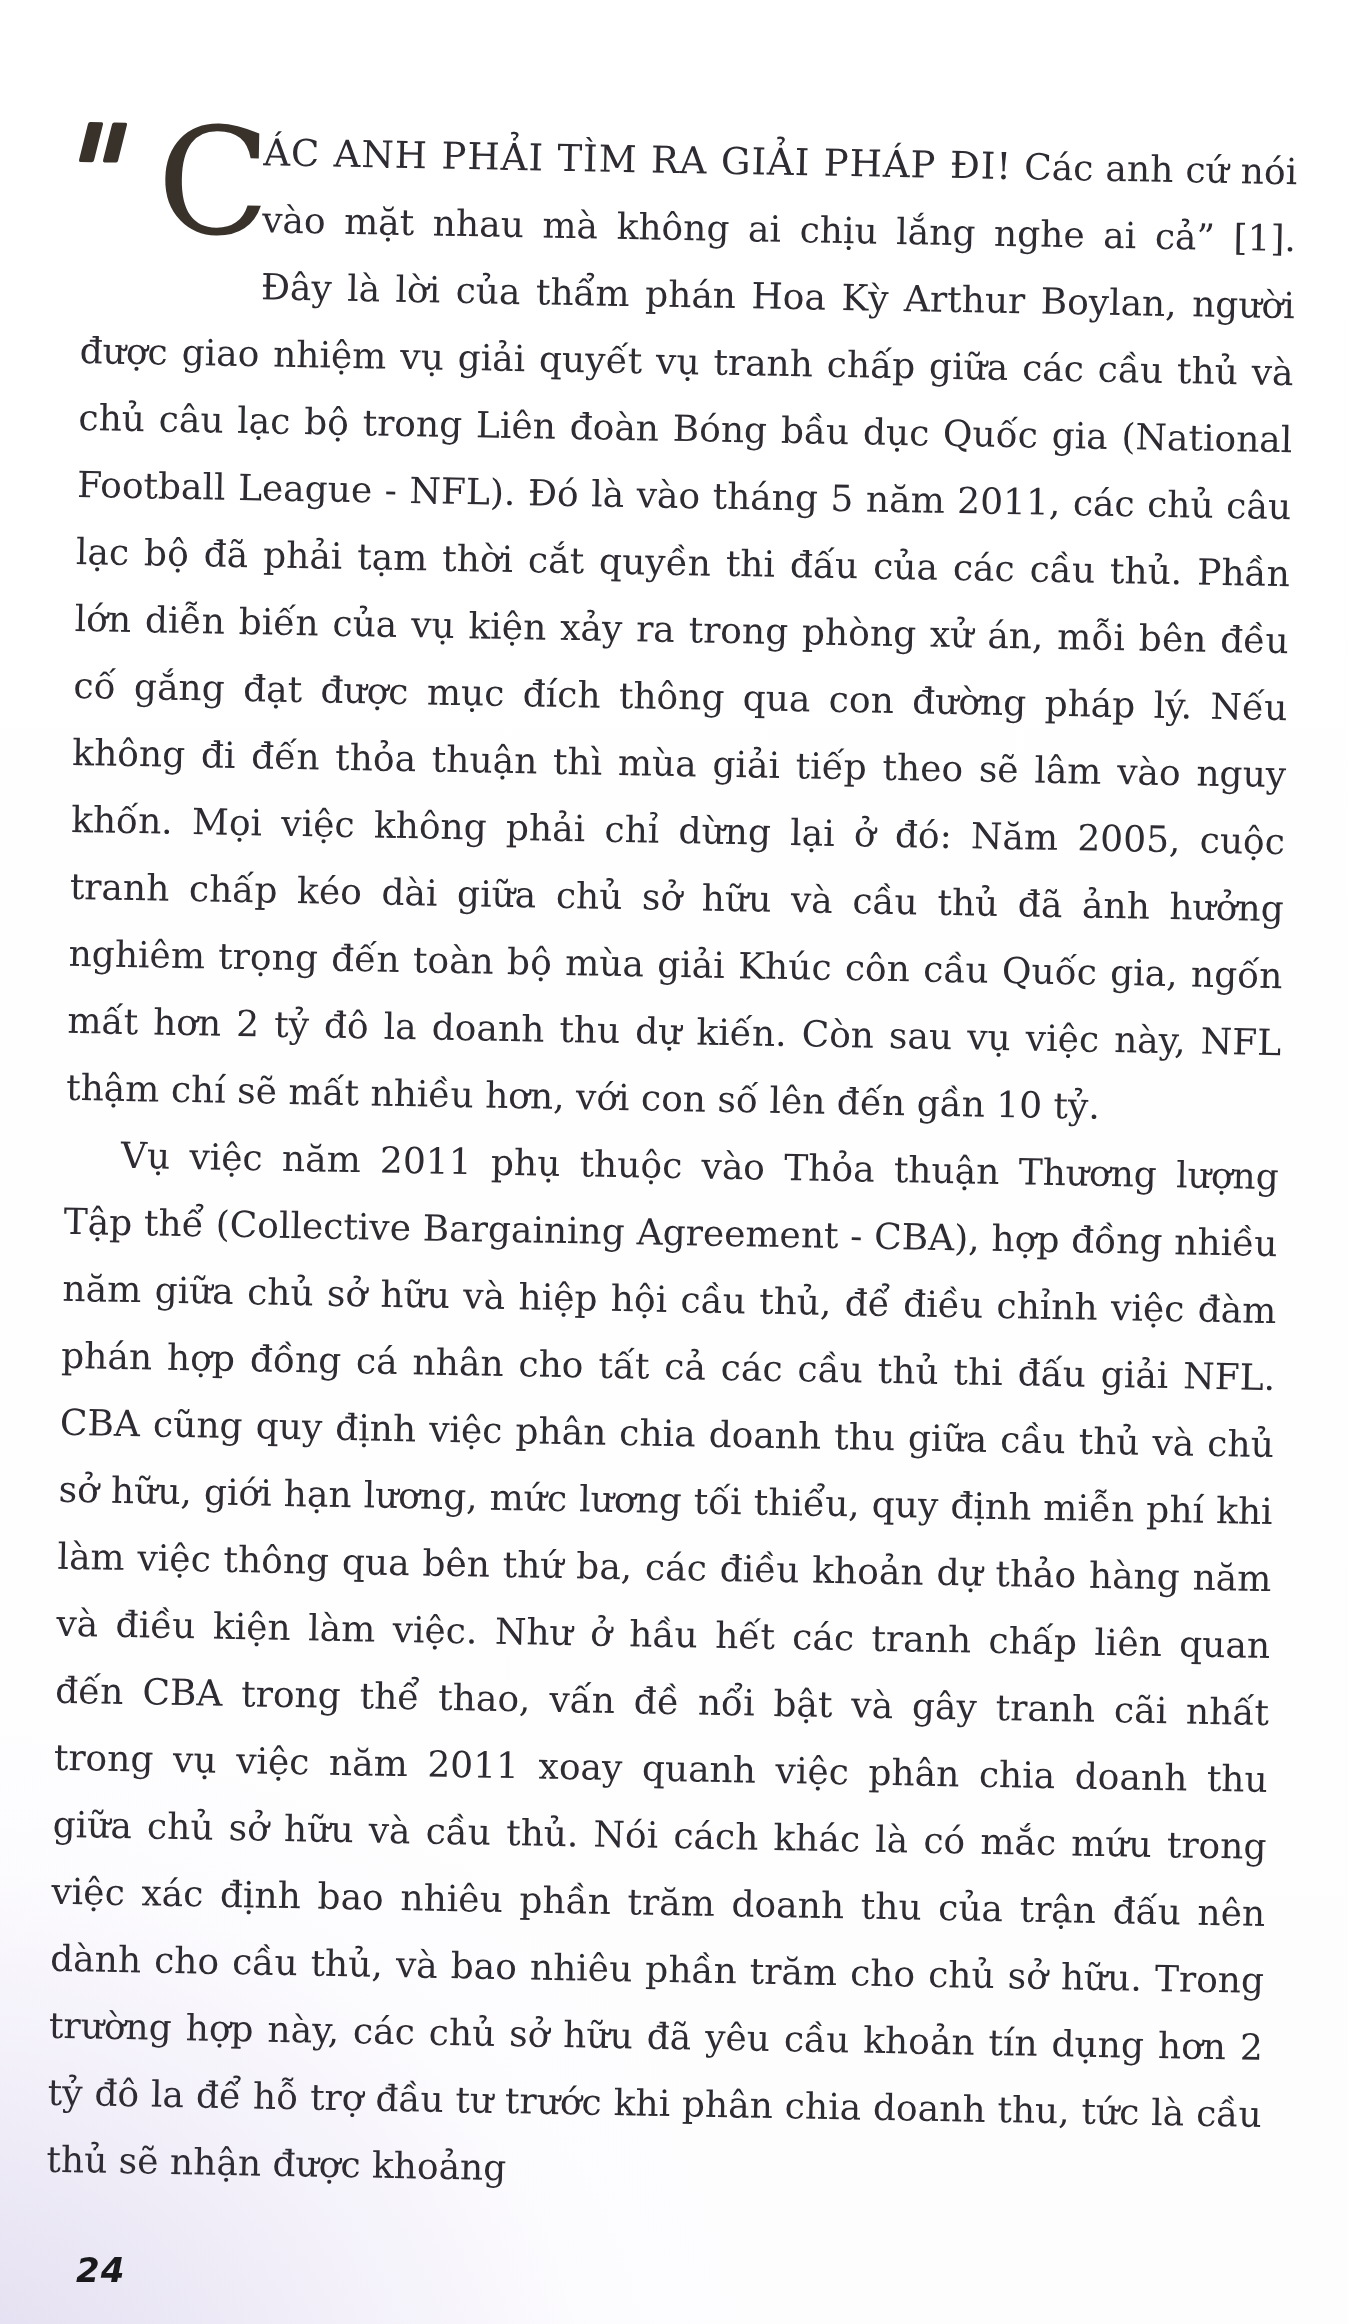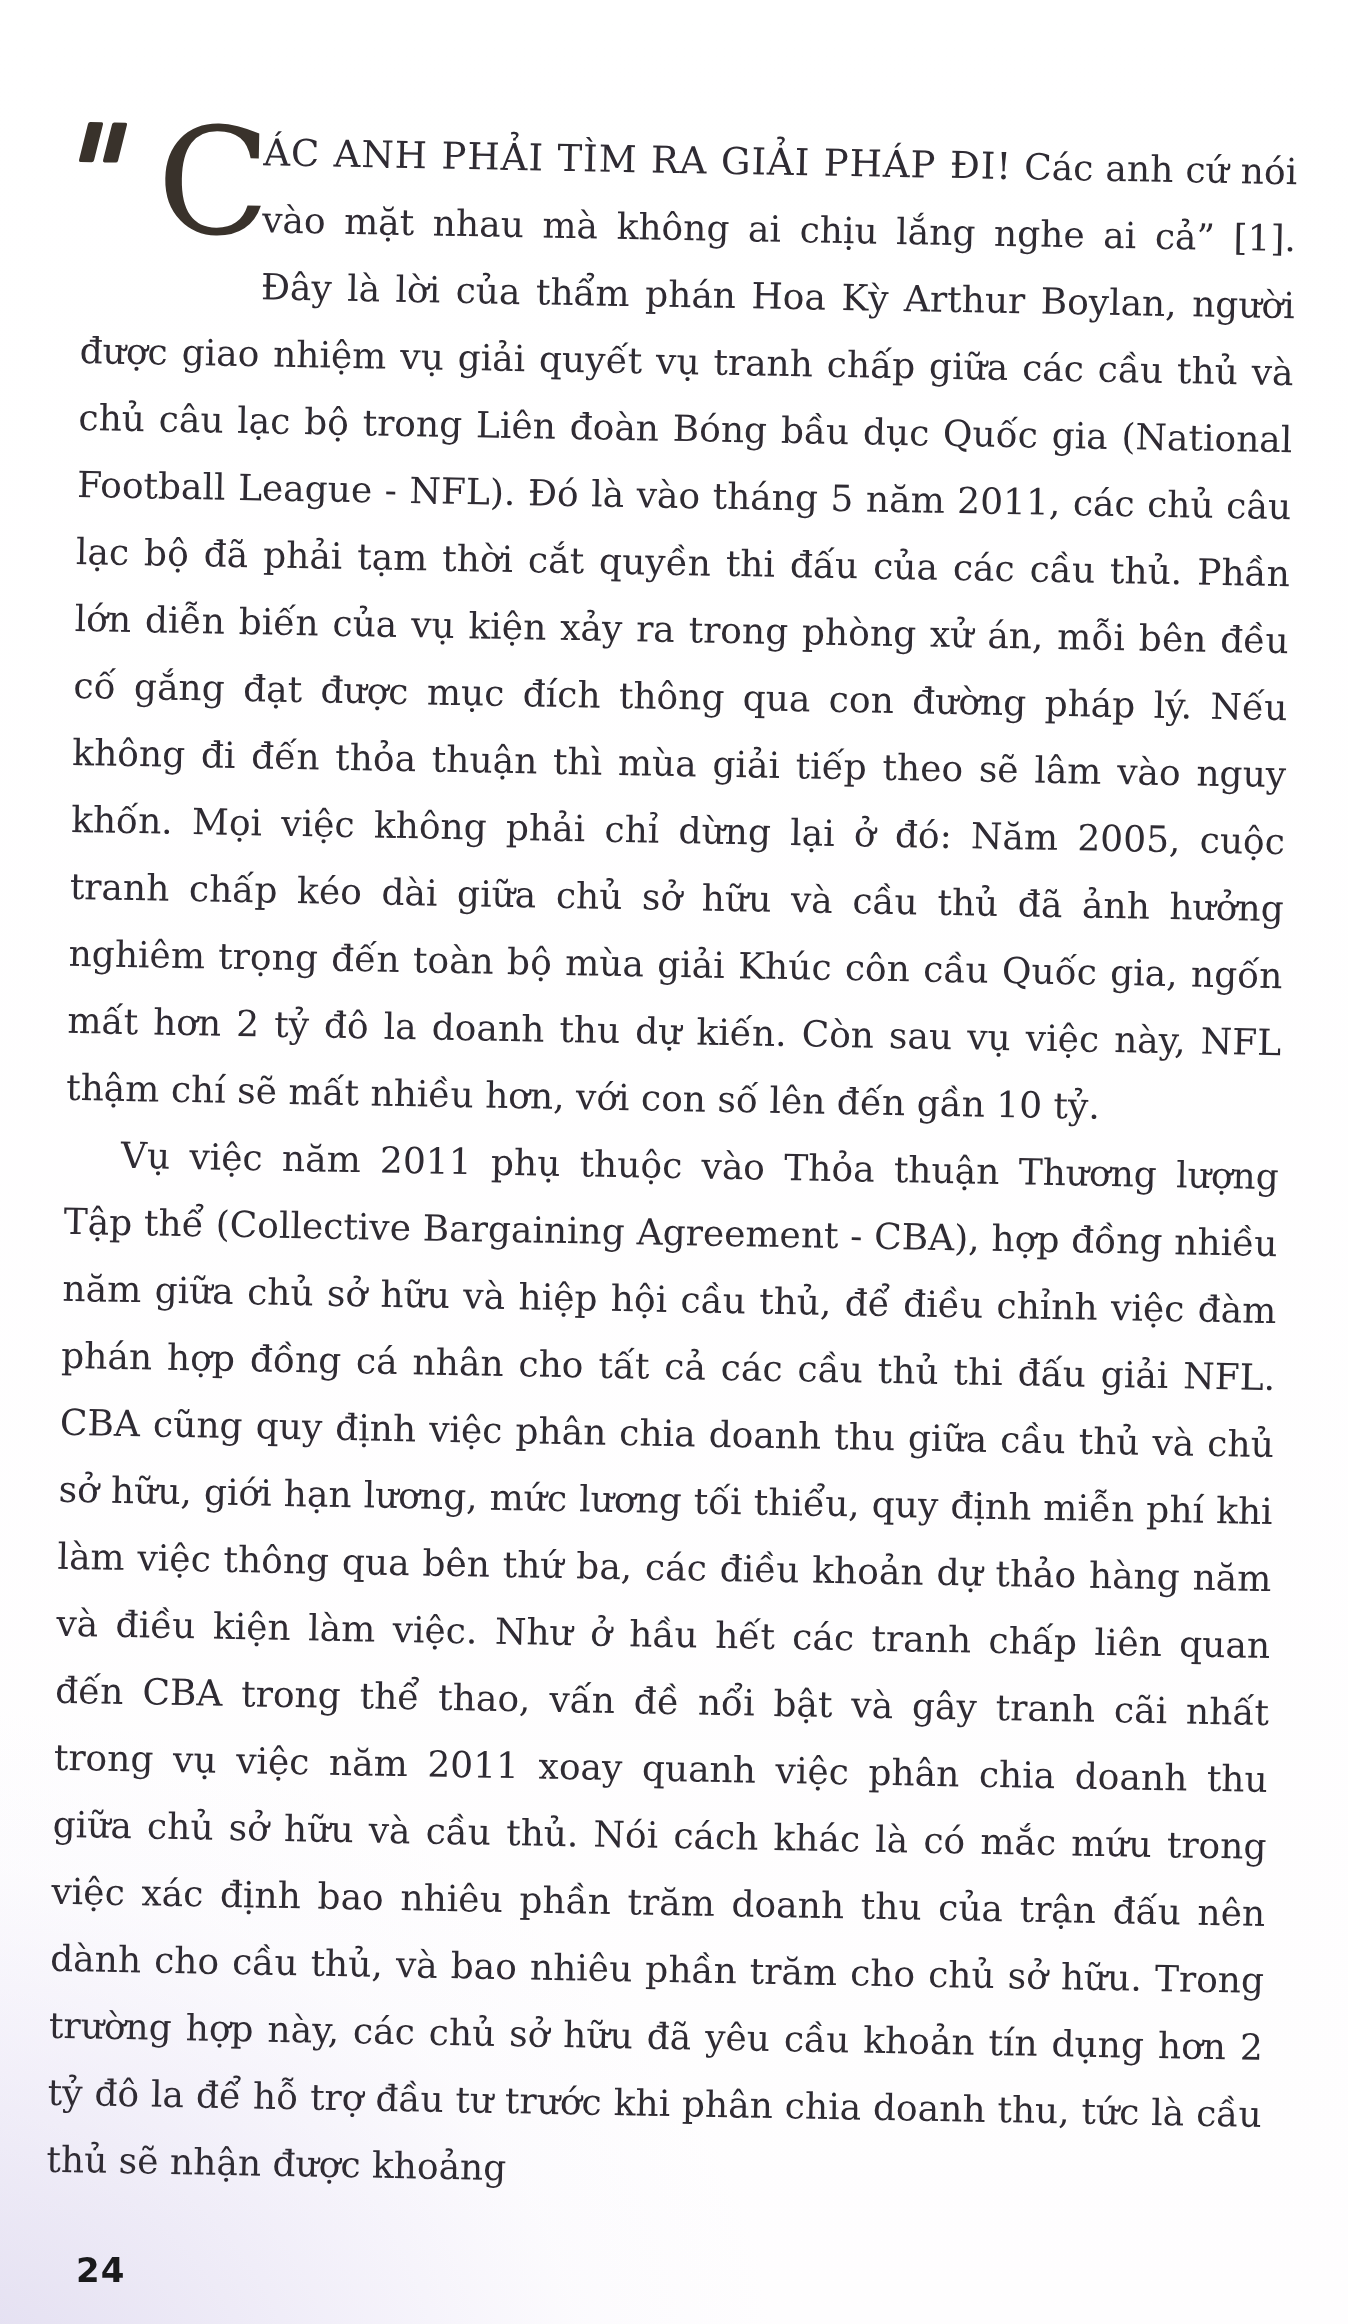--- a/index.html
+++ b/index.html
@@ -69,20 +69,21 @@
     text-indent: 56px;
   }
   .page-num {
     position: absolute;
     left: 76px; top: 2250px;
     font-family: "DejaVu Sans", "Liberation Sans", sans-serif;
     font-weight: bold;
     font-size: 34px;
     color: #1a1a1c;
     letter-spacing: 1px;
+    font-style: italic;
   }
 </style>
 </head>
 <body>
 
 <div class="page">
 
   <div class="body-text">
 
     <p class="para para1">

